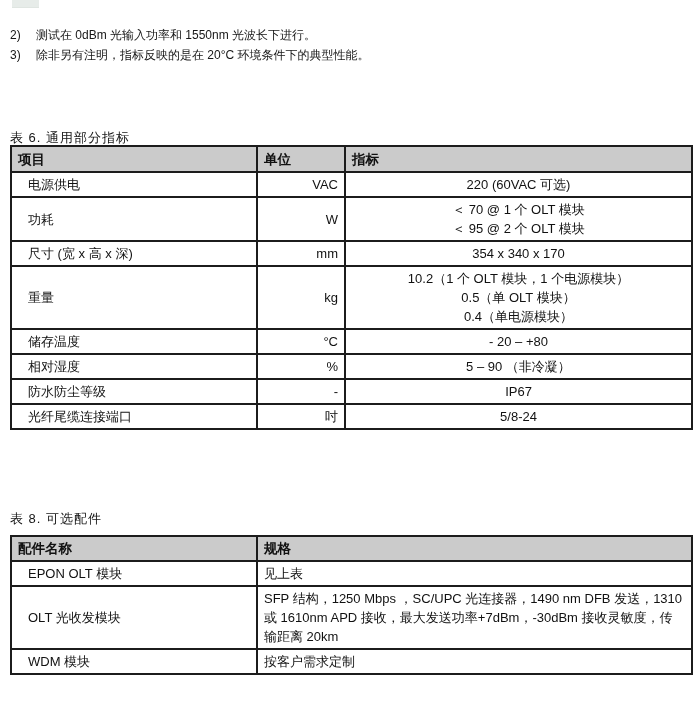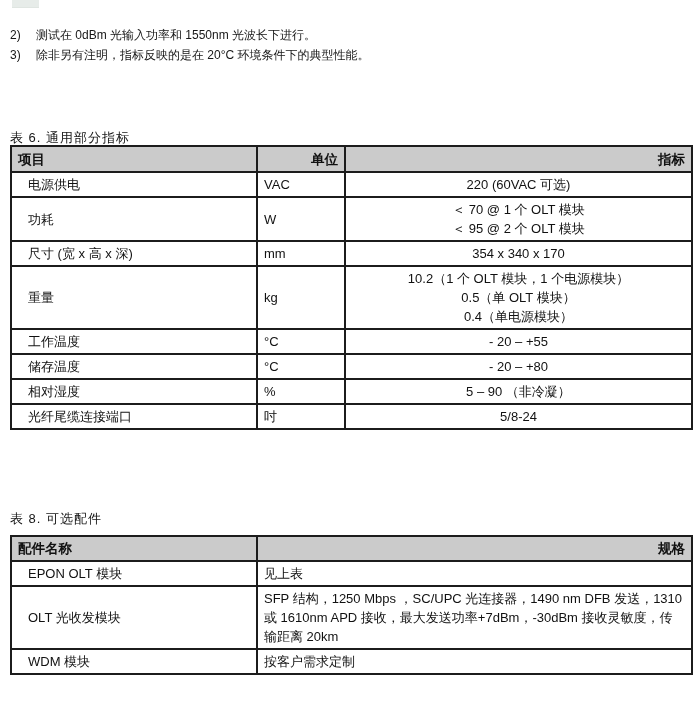--- a/index.html
+++ b/index.html
@@ -31,24 +31,24 @@
     left: 10px;
     border-collapse: collapse;
     table-layout: fixed;
     width: 681px;
     font-size: 13px;
     color: #111;
   }
   #table6 { top: 145px; border-radius: 10px; }
   #table7 { top: 535px; }
   th, td { border: 2px solid #1c1c1c; padding: 2px 6px; vertical-align: middle; line-height: 19px; }
-  th { background: #cbcbcb; font-weight: bold; text-align: right; font-size: 13.5px; }
+  th { background: #cbcbcb; font-weight: bold; text-align: left; font-size: 13.5px; }
   th.left { text-align: left; }
   td.item { text-align: left; padding-left: 16px; }
-  td.unit { text-align: left; }
+  td.unit { text-align: right; }
   td.spec { text-align: center; }
   td.spec-left { text-align: left; }
   #table6 col.c1 { width: 246px; }
   #table6 col.c2 { width: 88px; }
   #table6 col.c3 { width: 347px; }
   #table7 col.c1 { width: 246px; }
   #table7 col.c2 { width: 435px; }
   #table6 tr.hd { height: 26px; }
   #table6 tr.r-single { height: 24px; }
   #table6 tr.r-double { height: 42px; }
@@ -111,33 +111,33 @@
     <tr class="r-triple">
       <td class="item">重量</td>
       <td class="unit">kg</td>
       <td class="spec">
         <div class="spec-line">10.2（1 个 OLT 模块，1 个电源模块）</div>
         <div class="spec-line">0.5（单 OLT 模块）</div>
         <div class="spec-line">0.4（单电源模块）</div>
       </td>
     </tr>
     <tr class="r-single">
-      <td class="item">工作温度</td>
-      <td class="unit">°C</td>
-      <td class="spec">- 20 – +55</td>
-    </tr>
-    <tr class="r-single">
       <td class="item">储存温度</td>
       <td class="unit">°C</td>
       <td class="spec">- 20 – +80</td>
     </tr>
     <tr class="r-single">
       <td class="item">相对湿度</td>
       <td class="unit">%</td>
       <td class="spec">5 – 90 （非冷凝）</td>
+    </tr>
+    <tr class="r-single">
+      <td class="item">防水防尘等级</td>
+      <td class="unit">-</td>
+      <td class="spec">IP67</td>
     </tr>
     <tr class="r-single">
       <td class="item">光纤尾缆连接端口</td>
       <td class="unit">吋</td>
       <td class="spec">5/8-24</td>
     </tr>
   </tbody>
     </table>
 
   <div class="tbl-title" id="t7-title">表 8. 可选配件</div>

